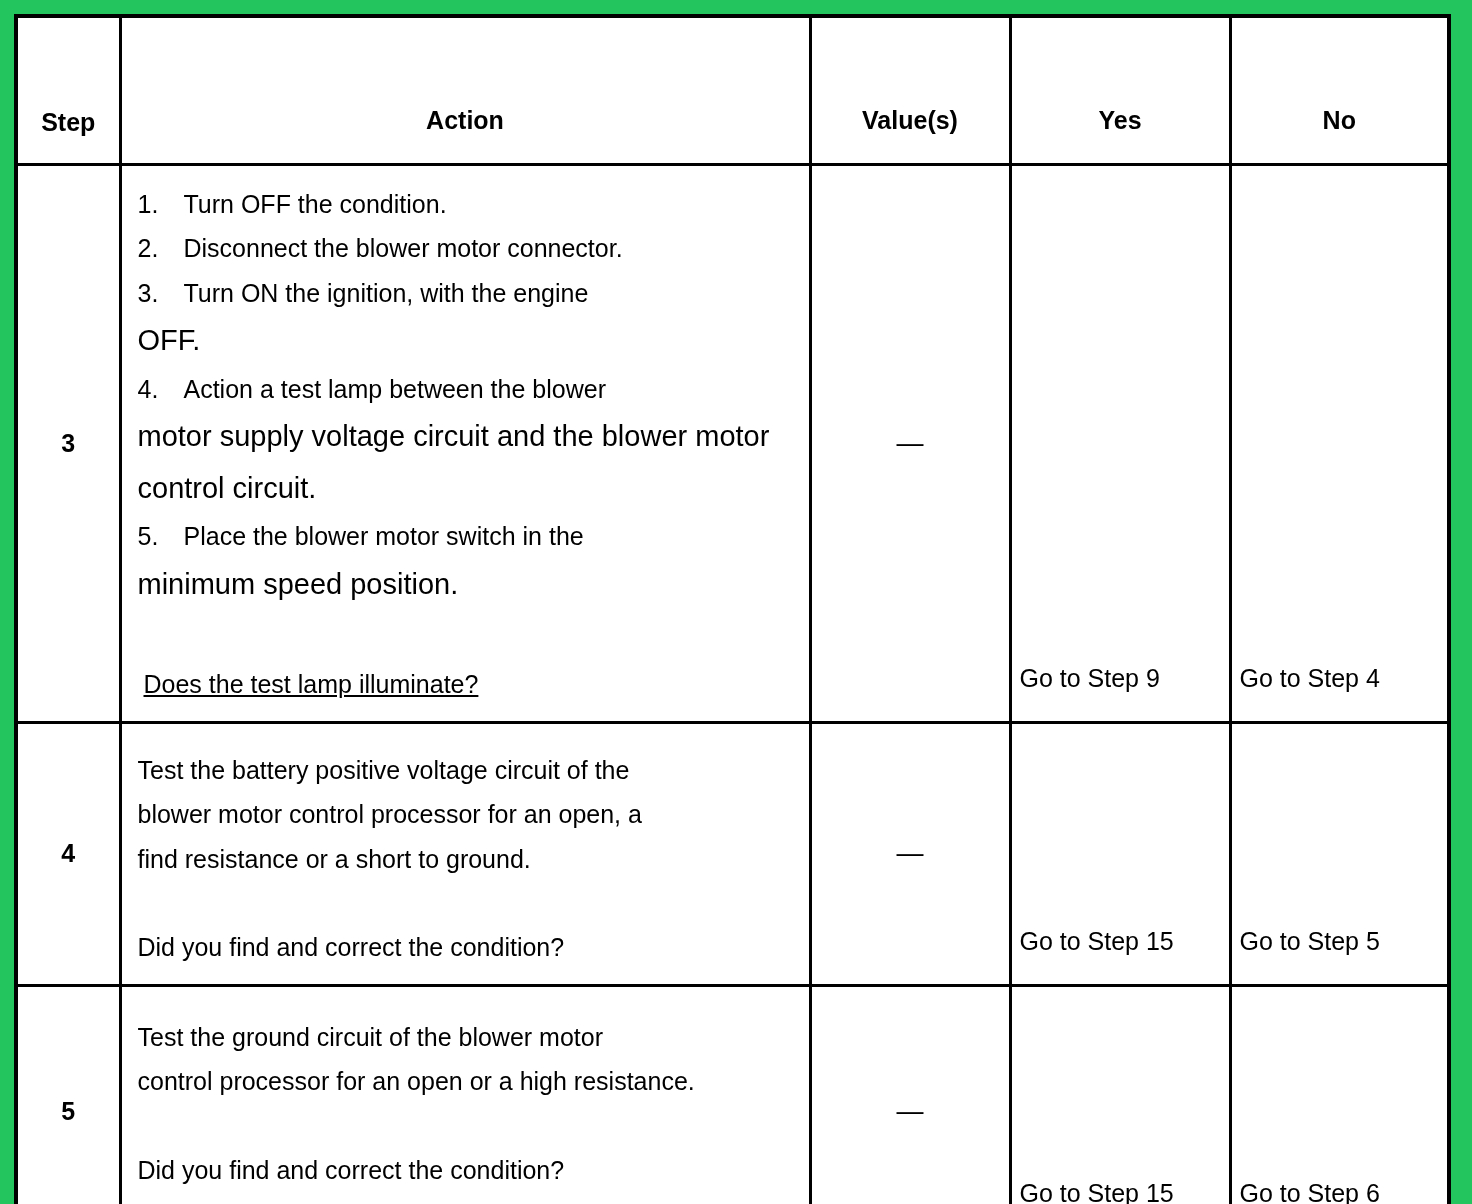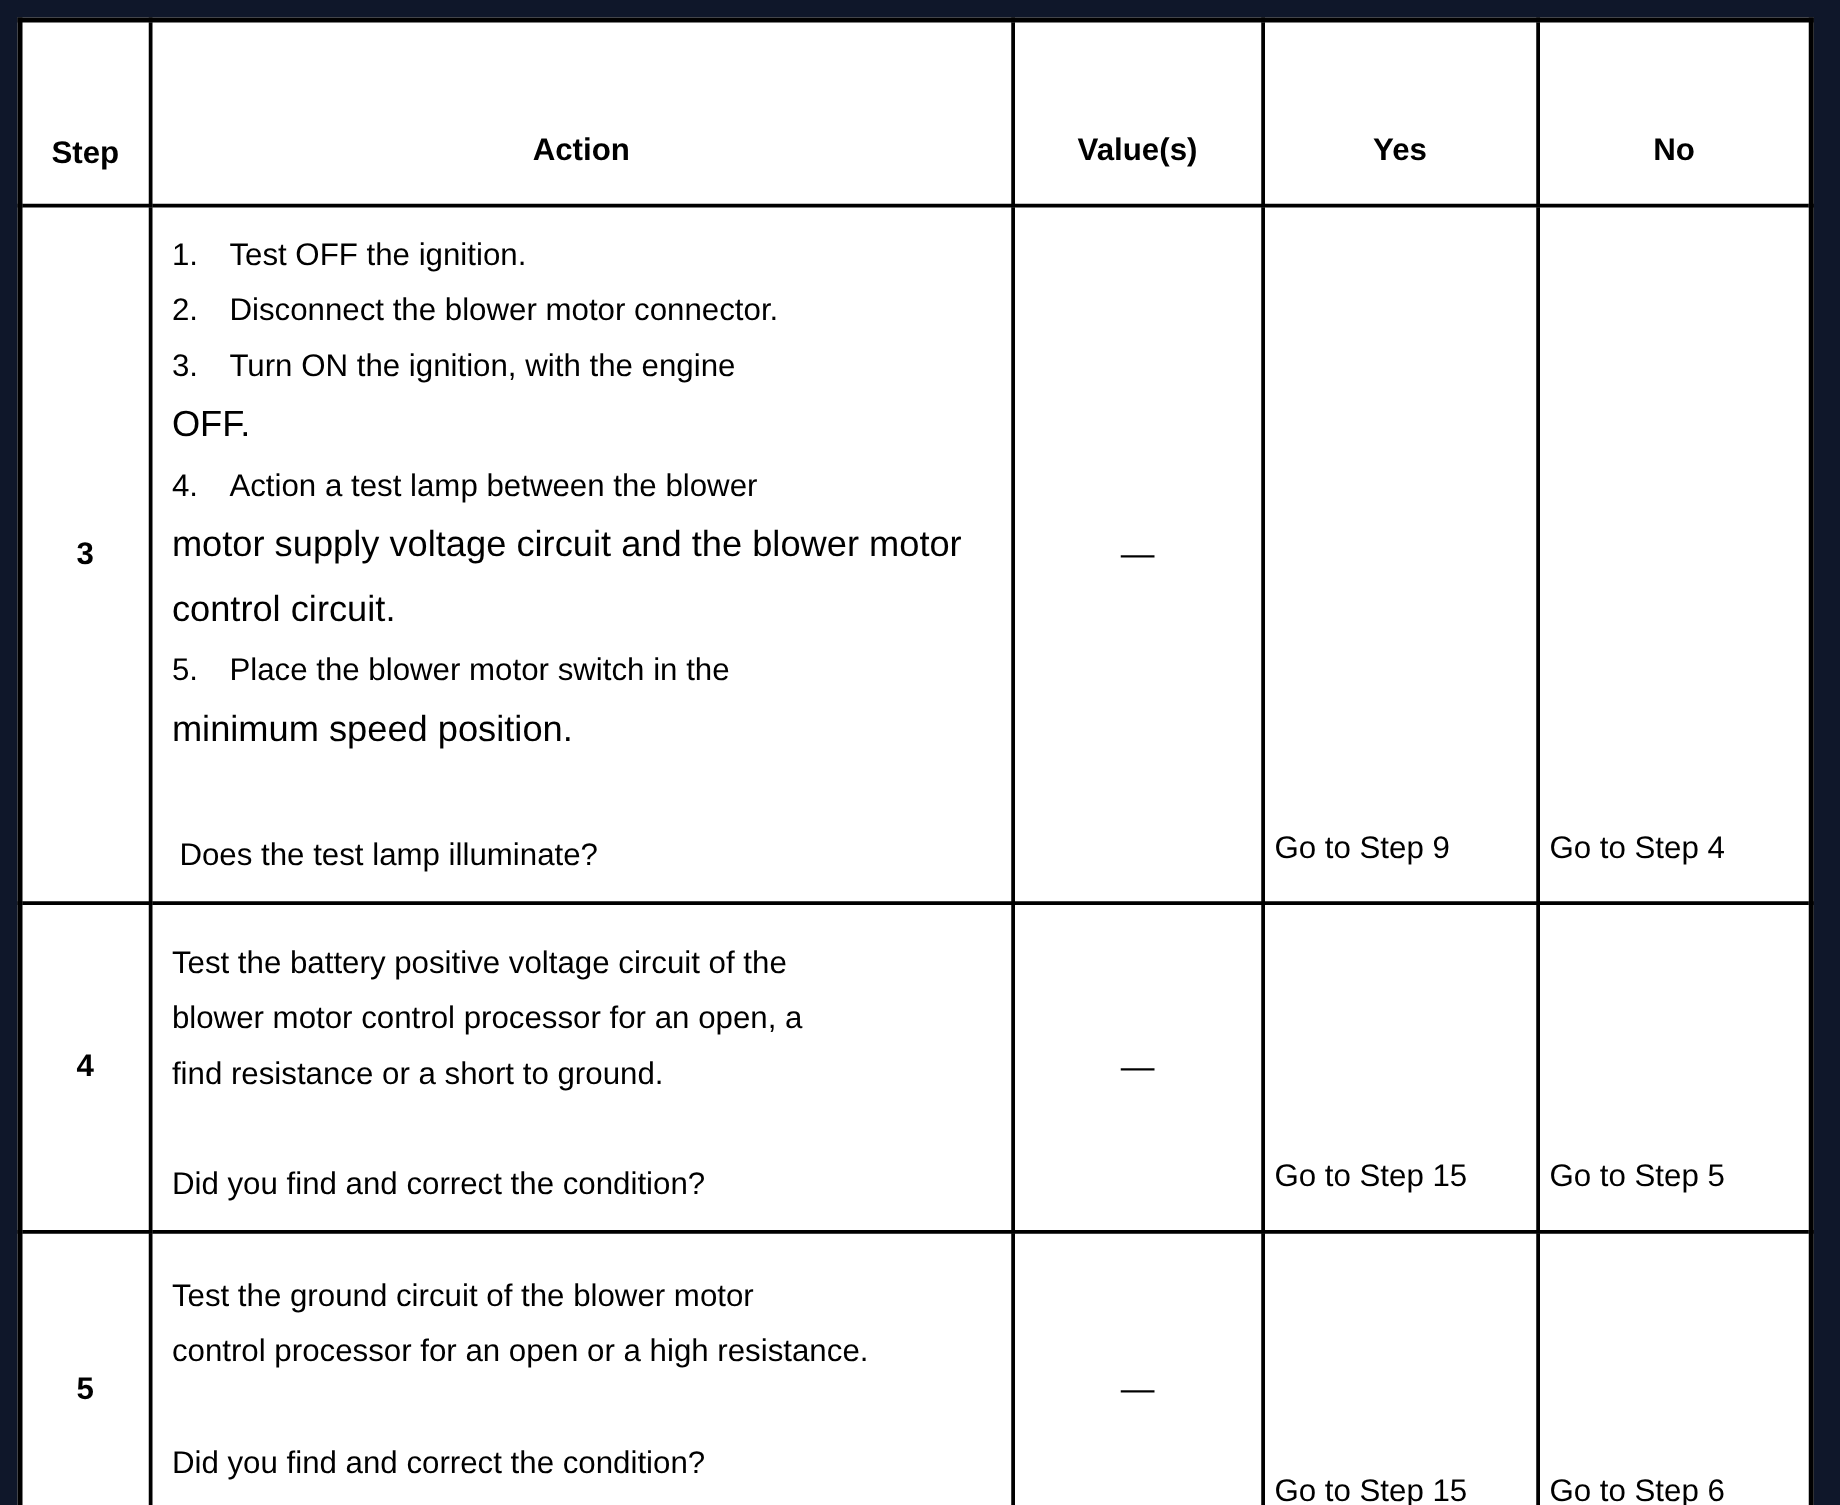--- a/index.html
+++ b/index.html
@@ -13,21 +13,21 @@
     height: 1204px;
     font-family: "Liberation Sans", sans-serif;
     color: #000000;
     overflow: hidden;
   }
 
   .sheet {
     position: relative;
     width: 1472px;
     height: 1204px;
-    background: #0f172a;
+    background: #22c55e;
   }
 
   table.diag {
     position: absolute;
     left: 14px;
     top: 14px;
     width: 1433px;
     border-collapse: collapse;
     table-layout: fixed;
     background: #ffffff;
@@ -135,20 +135,21 @@
   .para {
     margin: 0;
     line-height: 1.78;
     font-size: 25px;
   }
 
   .question {
     line-height: 1.78;
     font-size: 25px;
     padding-left: 6px;
+    text-decoration: underline;
   }
 
   .q-plain {
     line-height: 1.78;
     font-size: 25px;
     padding-left: 0;
   }
 
   
   tr.row-3 td.action-cell { padding-top: 16px; }
@@ -192,21 +193,21 @@
 
     <tbody>
 
       <tr class="row-3">
         <td class="step-num">3</td>
 
         <td class="action-cell">
           <div class="action-body">
             <ul class="numlist">
               <li>
-                <span class="num">1.</span><span class="txt">Test OFF the ignition.</span>
+                <span class="num">1.</span><span class="txt">Turn OFF the condition.</span>
               </li>
               <li>
                 <span class="num">2.</span><span class="txt">Disconnect the blower motor connector.</span>
               </li>
               <li>
                 <span class="num">3.</span><span class="txt">Turn ON the ignition, with the engine</span>
               </li>
             </ul>
             <div class="plain-line">OFF.</div>
 

